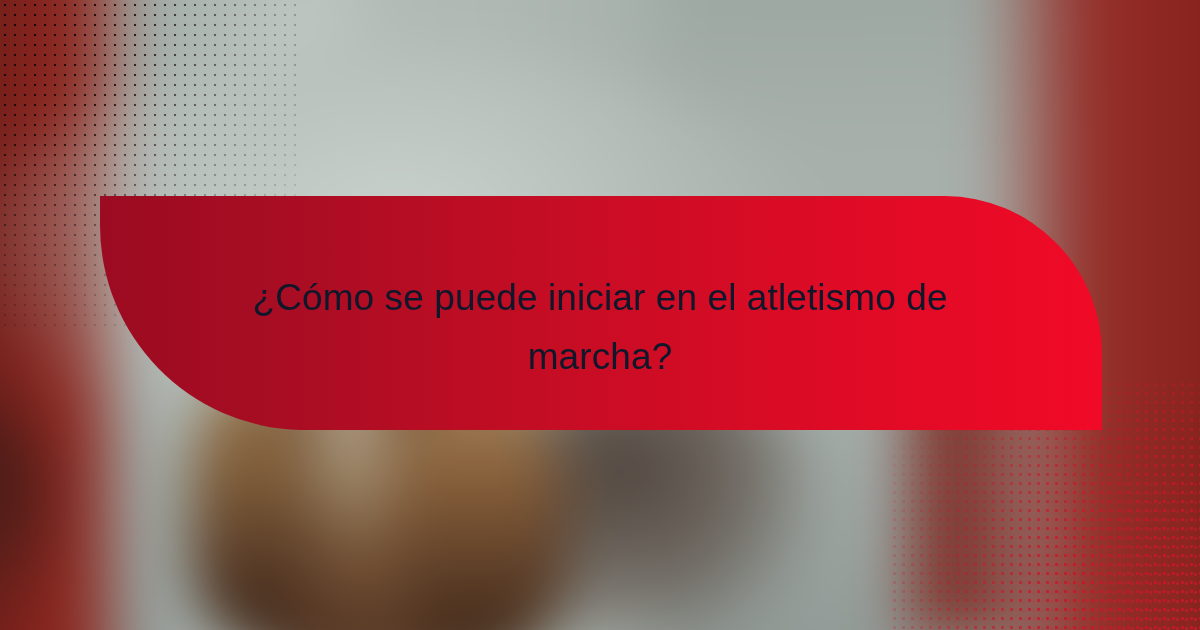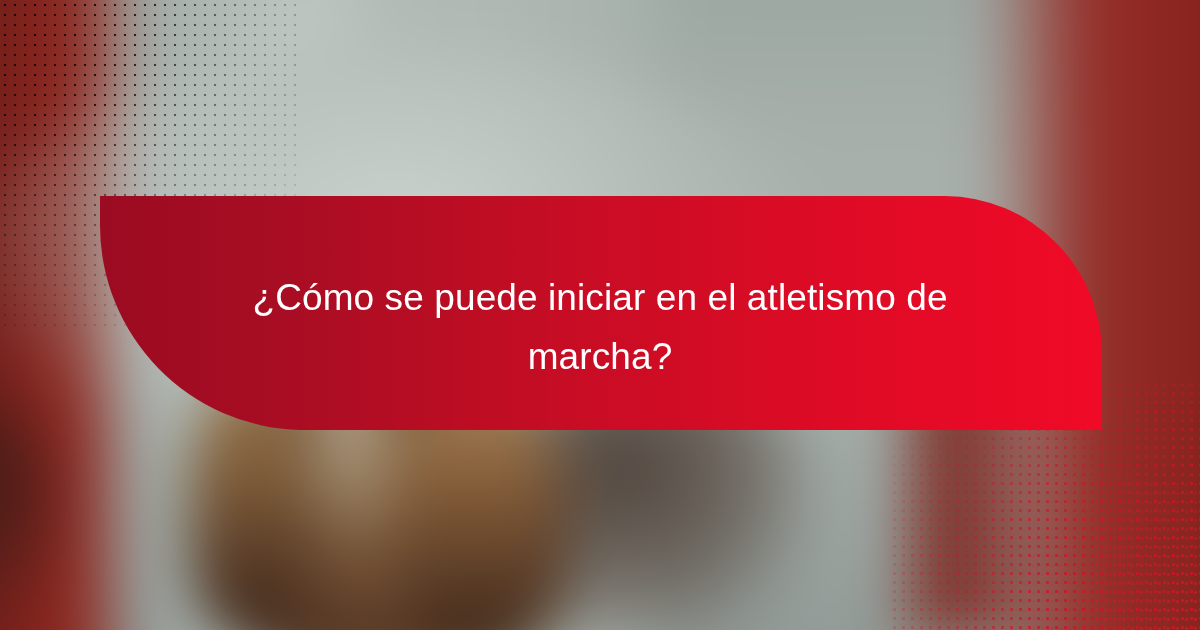--- a/index.html
+++ b/index.html
@@ -217,21 +217,21 @@
     pointer-events: none;
   }
   .banner-svg { display: block; }
 
   .banner-title {
     position: absolute;
     left: 150px;
     top: 268px;
     width: 900px;
     text-align: center;
-    color: #ffffff;
+    color: #0f172a;
     font-family: "Liberation Sans", sans-serif;
     font-weight: 400;
     font-size: 37px;
     line-height: 59px;
     letter-spacing: 0.1px;
     white-space: pre-line;
   }
 </style>
 </head>
 <body>

